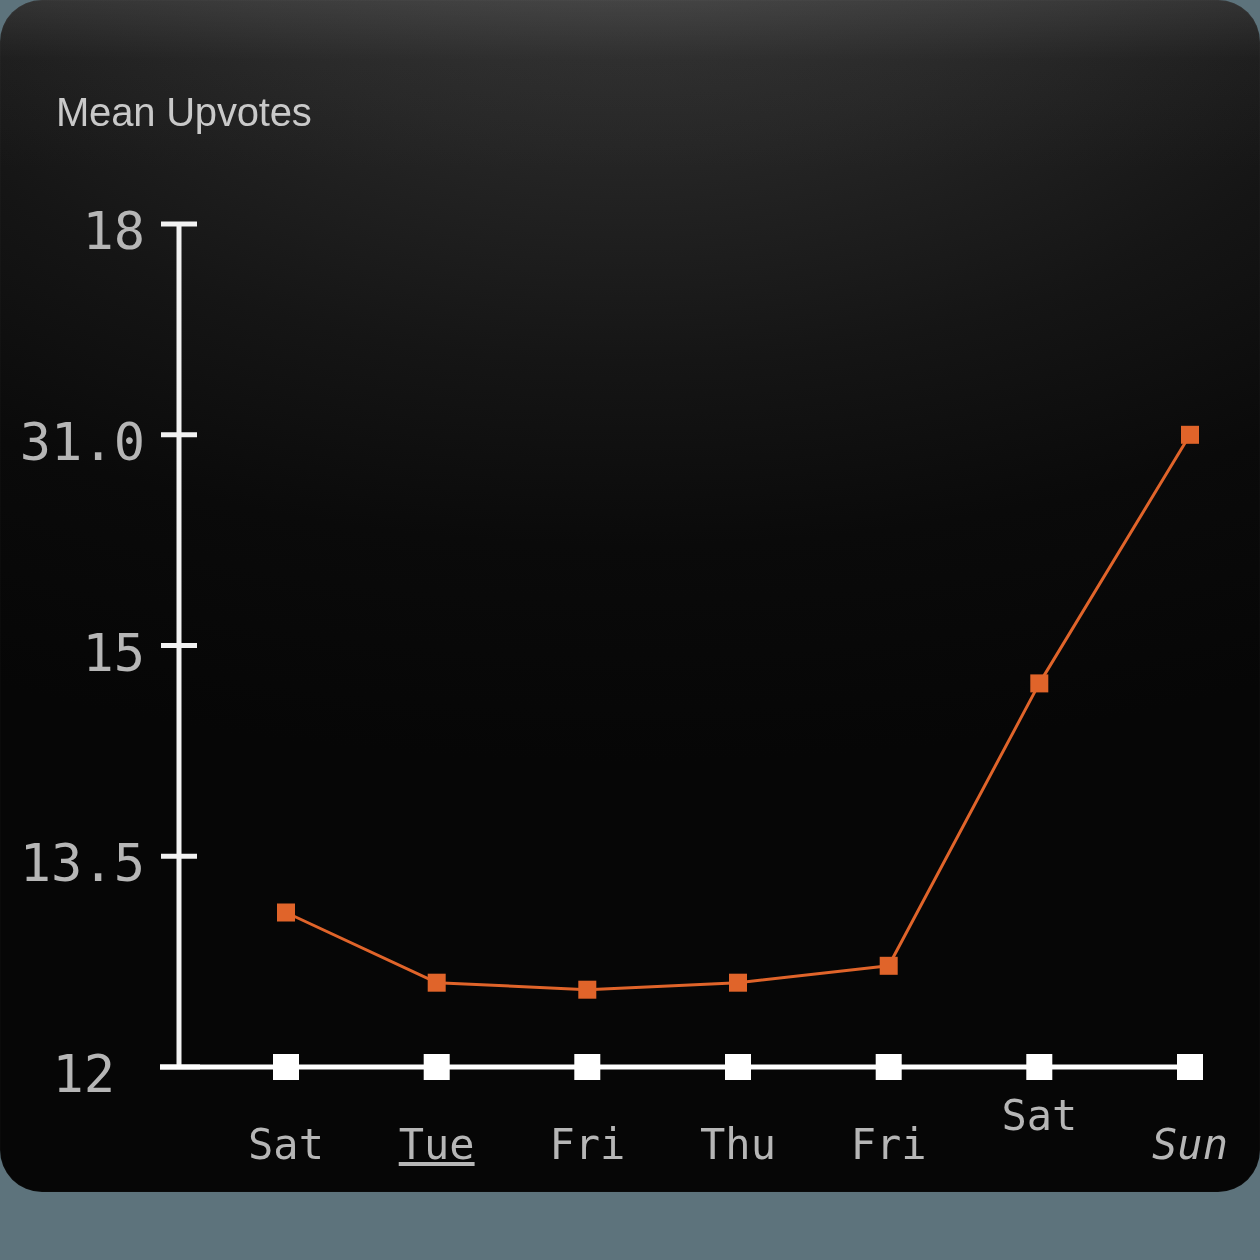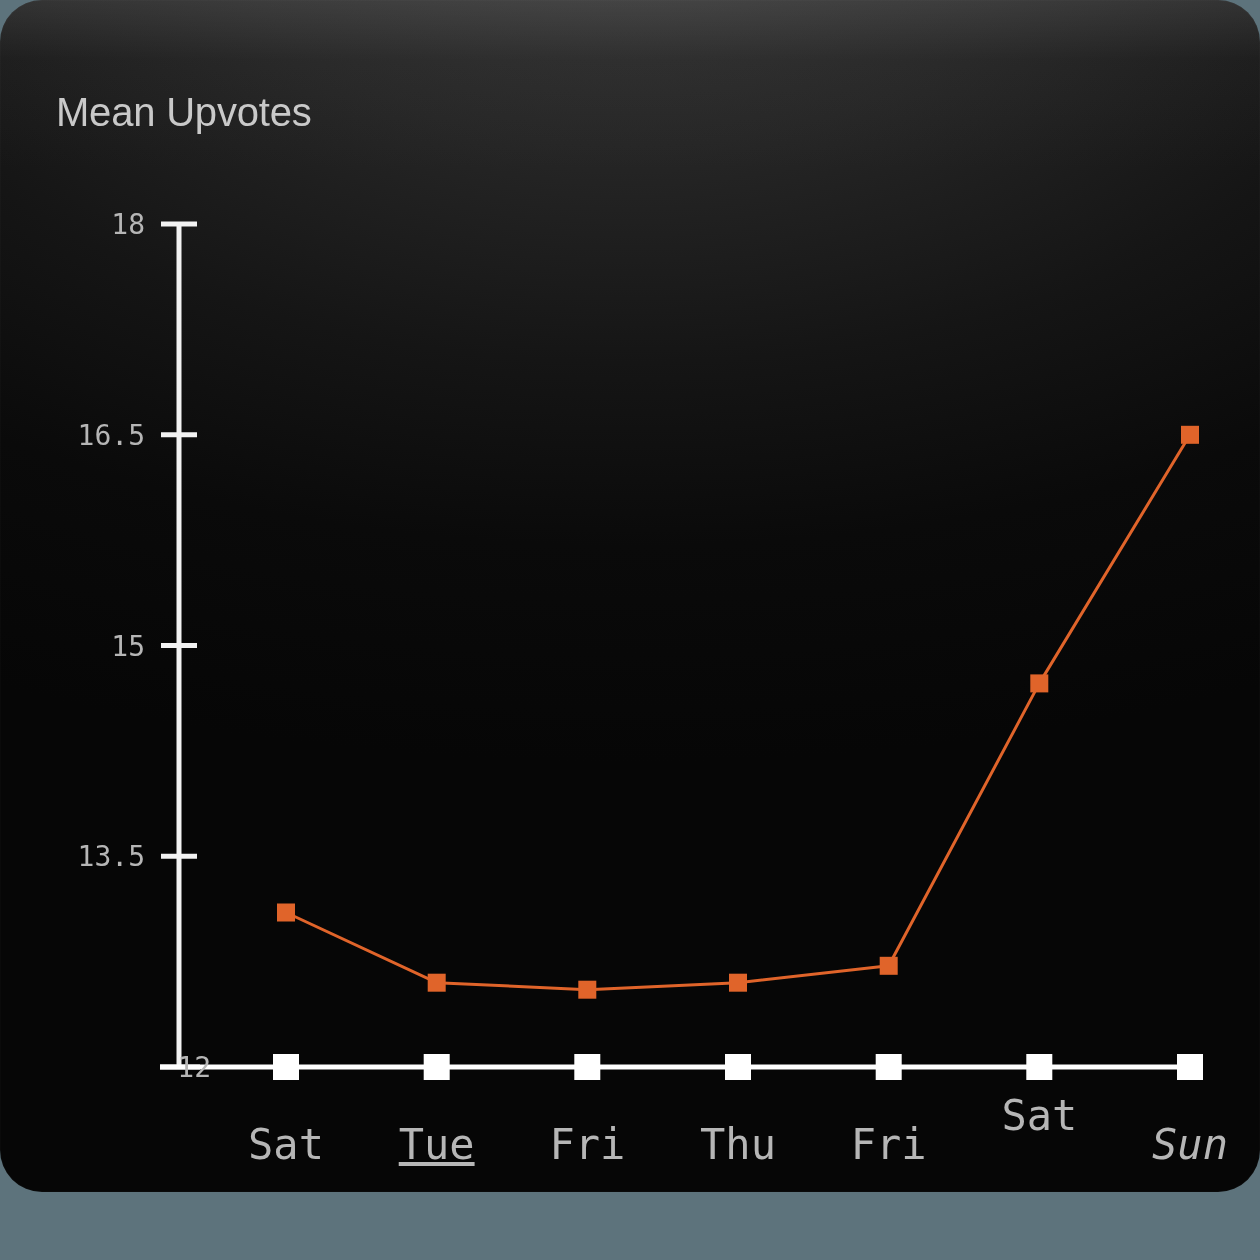--- a/index.html
+++ b/index.html
@@ -48,25 +48,26 @@
 
   #plot {
     position: absolute;
     left: 0; top: 0;
     width: 1260px; height: 1260px;
   }
 
   .ylabel {
     position: absolute;
     font-family: "DejaVu Sans Mono", "Liberation Mono", monospace;
-    font-size: 28px;
+    font-size: 52px;
     color: #b6b6b6;
     text-align: right;
     transform: translateY(-50%);
     white-space: nowrap;
+    margin-top: 7px;
   }
   .xlabel {
     position: absolute;
     font-family: "DejaVu Sans Mono", "Liberation Mono", monospace;
     font-size: 42px;
     color: #b6b6b6;
     text-align: center;
     transform: translateX(-50%);
     white-space: nowrap;
   }
@@ -102,24 +103,24 @@
         <rect x="427.7" y="973.7" width="18" height="18" fill="#e0642a"></rect>
         <rect x="578.3" y="980.7" width="18" height="18" fill="#e0642a"></rect>
         <rect x="729.0" y="973.7" width="18" height="18" fill="#e0642a"></rect>
         <rect x="879.7" y="956.8" width="18" height="18" fill="#e0642a"></rect>
         <rect x="1030.3" y="674.4" width="18" height="18" fill="#e0642a"></rect>
         <rect x="1181.0" y="425.8" width="18" height="18" fill="#e0642a"></rect>
       </g>
   </svg>
 
   <div id="ytick-layer">
-      <div class="ylabel" style="top: 1067px; right: 1049px;">12</div>
+      <div class="ylabel" style="top: 1067px; right: 1145px;">12</div>
       <div class="ylabel" style="top: 856.25px; right: 1115px; text-align: center;">13.5</div>
       <div class="ylabel" style="top: 645.5px; right: 1115px;">15</div>
-      <div class="ylabel" style="top: 434.75px; right: 1115px;">16.5</div>
+      <div class="ylabel" style="top: 434.75px; right: 1115px;">31.0</div>
       <div class="ylabel" style="top: 224px; right: 1115px;">18</div>
     </div>
   <div id="xtick-layer">
       <div class="xlabel" style="left: 286px; top: 1120px;">Sat</div>
       <div class="xlabel" style="left: 436.667px; top: 1120px; text-decoration: underline;">Tue</div>
       <div class="xlabel" style="left: 587.333px; top: 1120px;">Fri</div>
       <div class="xlabel" style="left: 738px; top: 1120px;">Thu</div>
       <div class="xlabel" style="left: 888.667px; top: 1120px;">Fri</div>
       <div class="xlabel" style="left: 1039.33px; top: 1091px;">Sat</div>
       <div class="xlabel" style="left: 1190px; top: 1120px; font-style: italic;">Sun</div>

